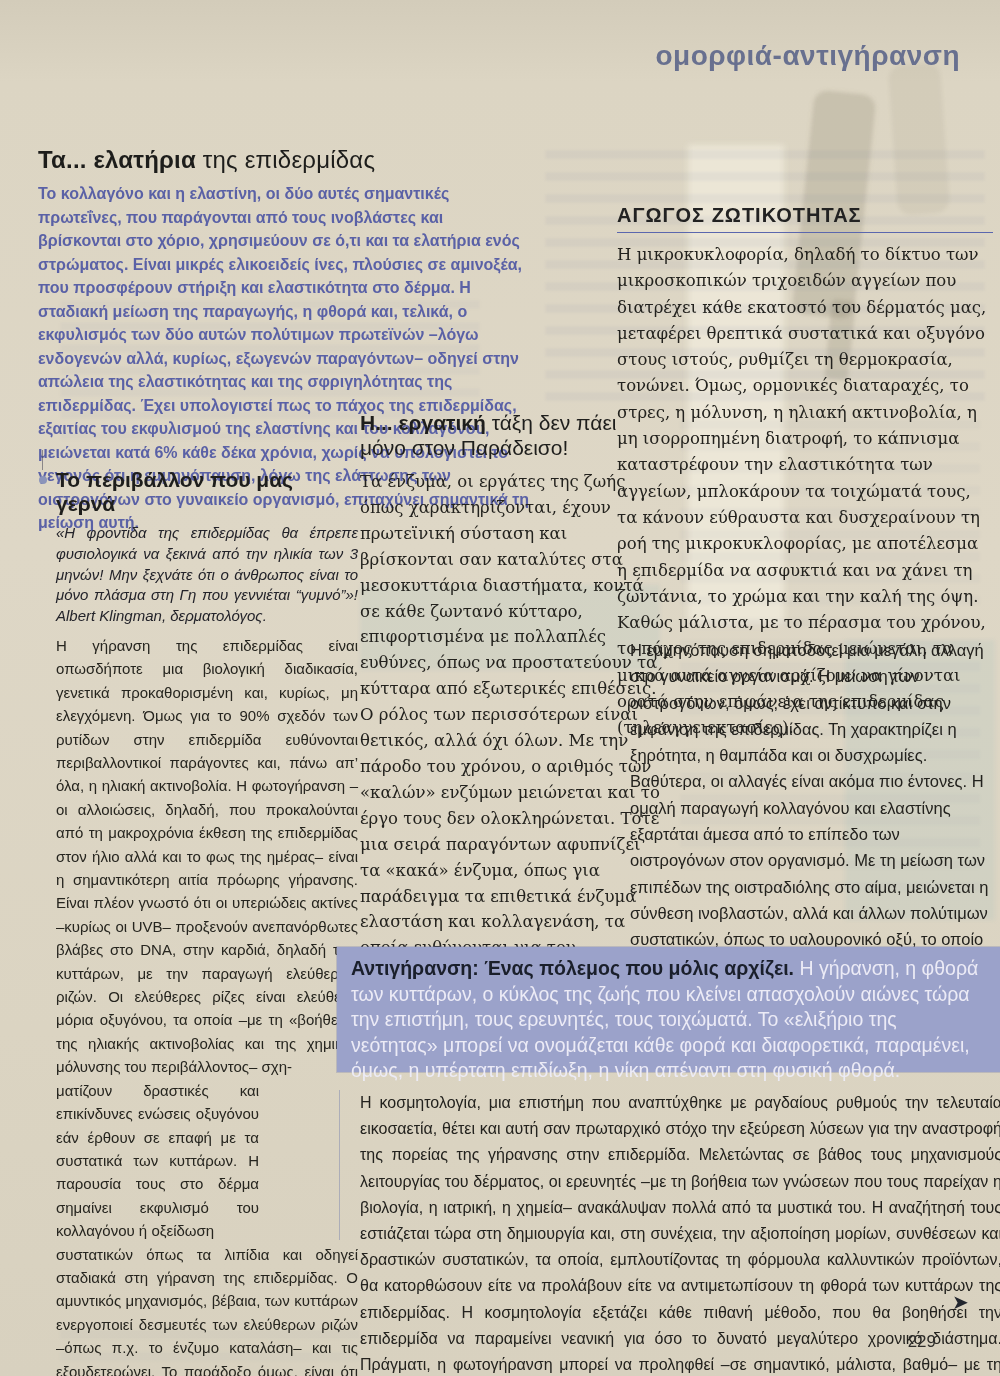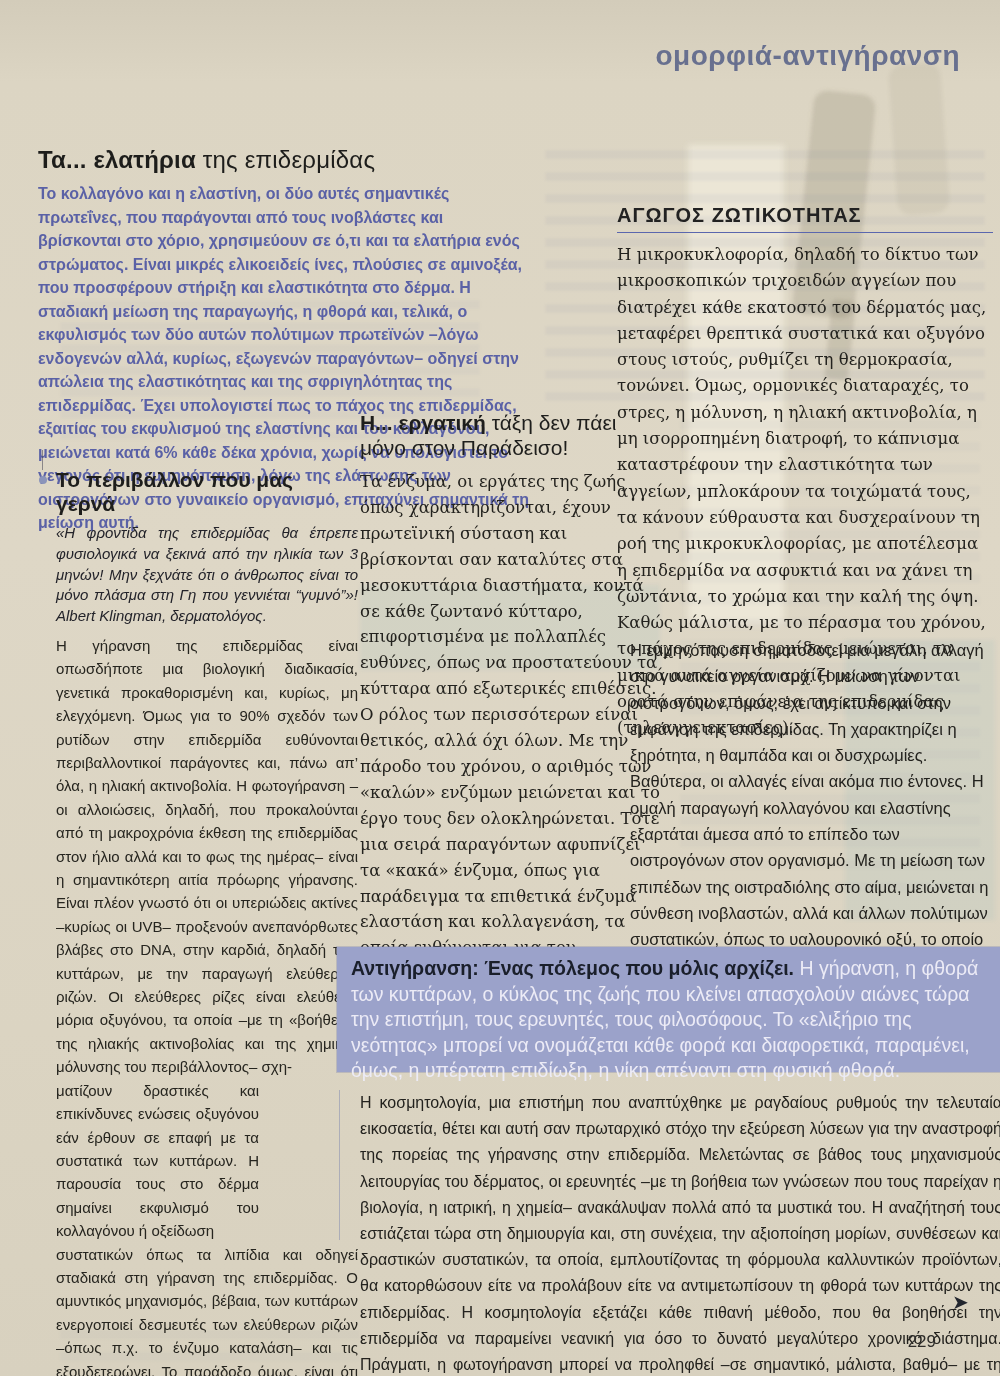--- a/index.html
+++ b/index.html
@@ -100,21 +100,21 @@
   <div class="abs" style="left:617px;top:204px;width:376px;">
     <div class="vit-title">ΑΓΩΓΟΣ ΖΩΤΙΚΟΤΗΤΑΣ</div>
     <div class="vit-body">Η μικροκυκλοφορία, δηλαδή το δίκτυο των μικροσκοπικών τριχοειδών αγγείων που διατρέχει κάθε εκατοστό του δέρματός μας, μεταφέρει θρεπτικά συστατικά και οξυγόνο στους ιστούς, ρυθμίζει τη θερμοκρασία, τονώνει. Όμως, ορμονικές διαταραχές, το στρες, η μόλυνση, η ηλιακή ακτινοβολία, η μη ισορροπημένη διατροφή, το κάπνισμα καταστρέφουν την ελαστικότητα των αγγείων, μπλοκάρουν τα τοιχώματά τους, τα κάνουν εύθραυστα και δυσχεραίνουν τη ροή της μικροκυκλοφορίας, με αποτέλεσμα η επιδερμίδα να ασφυκτιά και να χάνει τη ζωντάνια, το χρώμα και την καλή της όψη. Καθώς μάλιστα, με το πέρασμα του χρόνου, το πάχος της επιδερμίδας μειώνεται, τα μικρά αυτά αγγεία αρχίζουν να γίνονται ορατά στην επιφάνεια της επιδερμίδας (τηλεαγγειεκτασίες).</div>
   </div>
 
   <div class="abs" style="left:630px;top:628px;width:368px;">
     <div class="cyc-body">Η εμμηνόπαυση σηματοδοτεί μια μεγάλη αλλαγή στο γυναικείο οργανισμό. Η μείωση των οιστρογόνων, όμως, έχει αντίκτυπο και στην εμφάνιση της επιδερμίδας. Τη χαρακτηρίζει η ξηρότητα, η θαμπάδα και οι δυσχρωμίες. Βαθύτερα, οι αλλαγές είναι ακόμα πιο έντονες. Η ομαλή παραγωγή κολλαγόνου και ελαστίνης εξαρτάται άμεσα από το επίπεδο των οιστρογόνων στον οργανισμό. Με τη μείωση των επιπέδων της οιστραδιόλης στο αίμα, μειώνεται η σύνθεση ινοβλαστών, αλλά και άλλων πολύτιμων συστατικών, όπως το υαλουρονικό οξύ, το οποίο δεσμεύει την απαραίτητη υγρασία για την επιδερμίδα.</div>
   </div>
 
   <div class="abs banner" style="left:337px;top:947px;width:635px;height:116px;">
-    <span class="lead">Αντιγήρανση: Ένας πόλεμος που μόλις αρχίζει.</span><span class="rest"> Η γήρανση, η φθορά των κυττάρων, ο κύκλος της ζωής που κλείνει απασχολούν αιώνες τώρα την επιστήμη, τους ερευνητές, τους φιλοσόφους. Το «ελιξήριο της νεότητας» μπορεί να ονομάζεται κάθε φορά και διαφορετικά, παραμένει, όμως, η υπέρτατη επιδίωξη, η νίκη απέναντι στη φυσική φθορά.</span>
+    <span class="lead">Αντιγήρανση: Ένας πόλεμος που μόλις αρχίζει.</span><span class="rest"> Η γήρανση, η φθορά των κυττάρων, ο κύκλος της ζωής που κλείνει απασχολούν αιώνες τώρα την επιστήμη, τους ερευνητές, τους τοιχώματά. Το «ελιξήριο της νεότητας» μπορεί να ονομάζεται κάθε φορά και διαφορετικά, παραμένει, όμως, η υπέρτατη επιδίωξη, η νίκη απέναντι στη φυσική φθορά.</span>
   </div>
 
   <div class="abs vrule" style="left:339px;top:1090px;height:150px;"></div>
 
   <div class="abs cosmo" style="left:360px;top:1090px;width:642px;">Η κοσμητολογία, μια επιστήμη που αναπτύχθηκε με ραγδαίους ρυθμούς την τελευταία εικοσαετία, θέτει και αυτή σαν πρωταρχικό στόχο την εξεύρεση λύσεων για την αναστροφή της πορείας της γήρανσης στην επιδερμίδα. Μελετώντας σε βάθος τους μηχανισμούς λειτουργίας του δέρματος, οι ερευνητές –με τη βοήθεια των γνώσεων που τους παρείχαν η βιολογία, η ιατρική, η χημεία– ανακάλυψαν πολλά από τα μυστικά του. Η αναζήτησή τους εστιάζεται τώρα στη δημιουργία και, στη συνέχεια, την αξιοποίηση μορίων, συνθέσεων και δραστικών συστατικών, τα οποία, εμπλουτίζοντας τη φόρμουλα καλλυντικών προϊόντων, θα κατορθώσουν είτε να προλάβουν είτε να αντιμετωπίσουν τη φθορά των κυττάρων της επιδερμίδας. Η κοσμητολογία εξετάζει κάθε πιθανή μέθοδο, που θα βοηθήσει την επιδερμίδα να παραμείνει νεανική για όσο το δυνατό  μεγαλύτερο χρονικό διάστημα. Πράγματι, η φωτογήρανση μπορεί να προληφθεί –σε σημαντικό, μάλιστα, βαθμό– με τη συστηματική προστασία της επιδερμίδας από περιβαλλοντικούς παράγοντες. Αντίθετα, η αντιμετώπιση της ενδογενούς γήρανσης</div>
   <div class="abs arrow" style="left:952px;top:1290px;">➤</div>
 
   <div class="abs page-num" style="right:64px;top:1332px;">229</div>
 
 </div>

